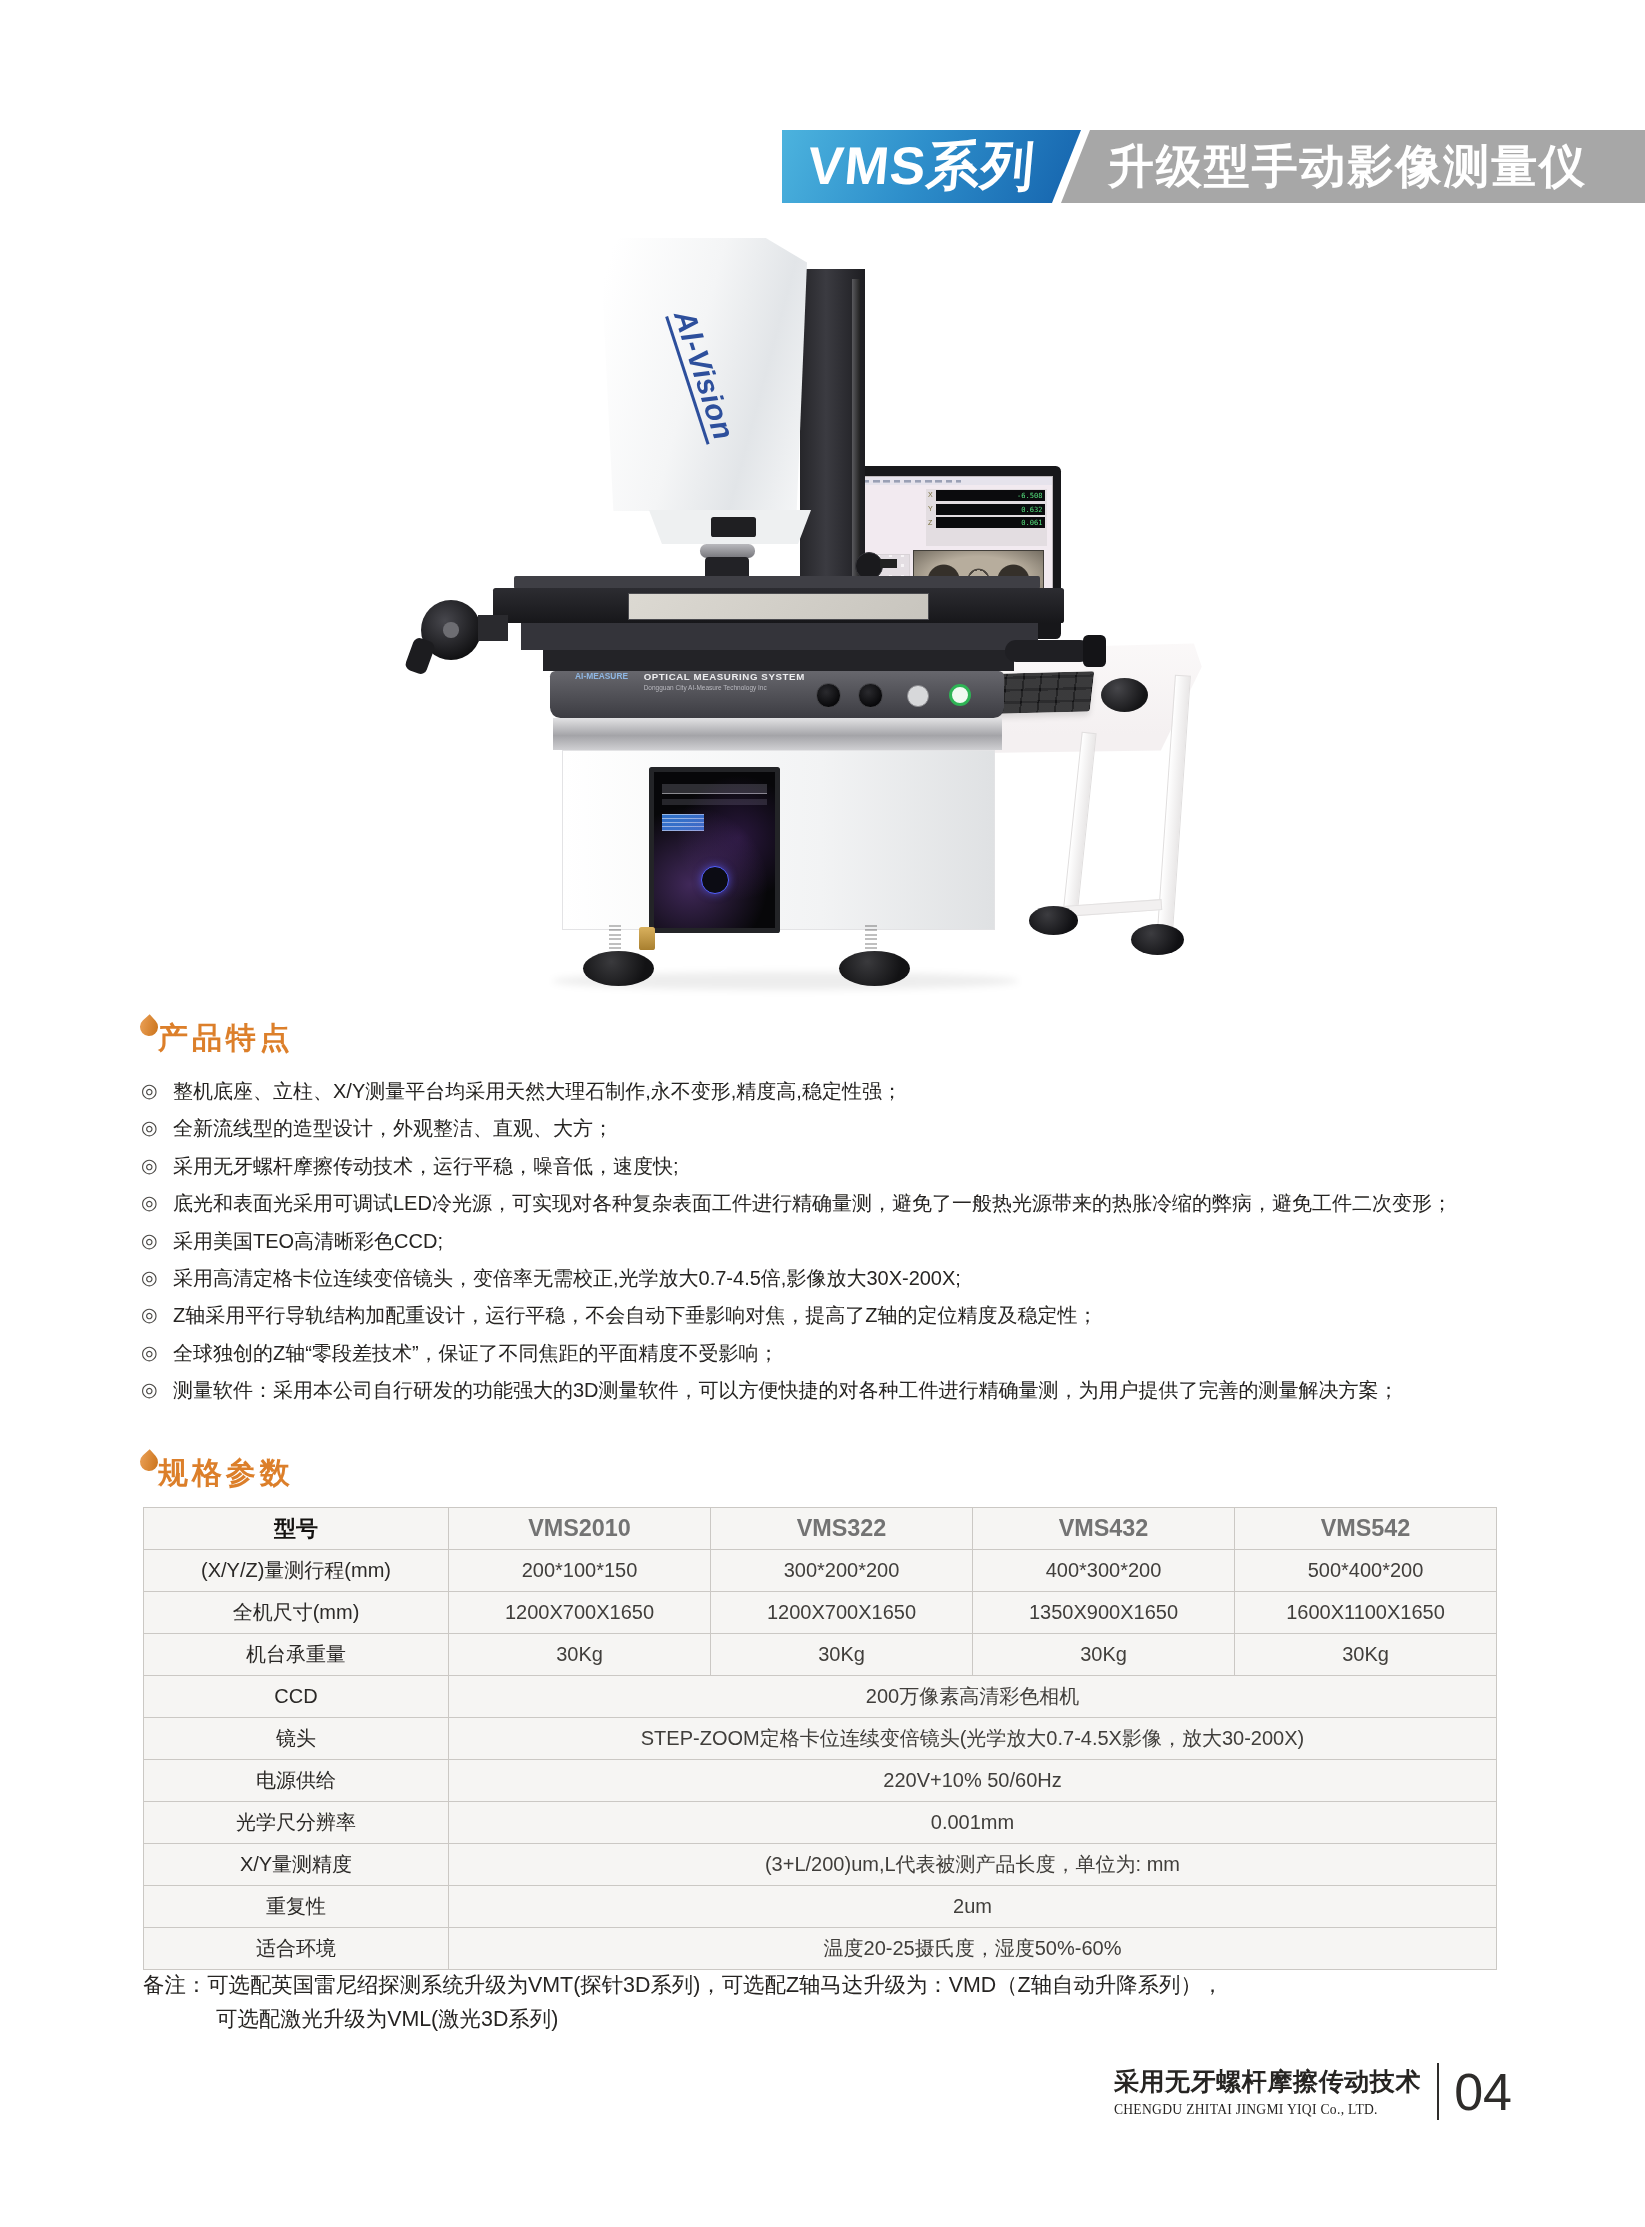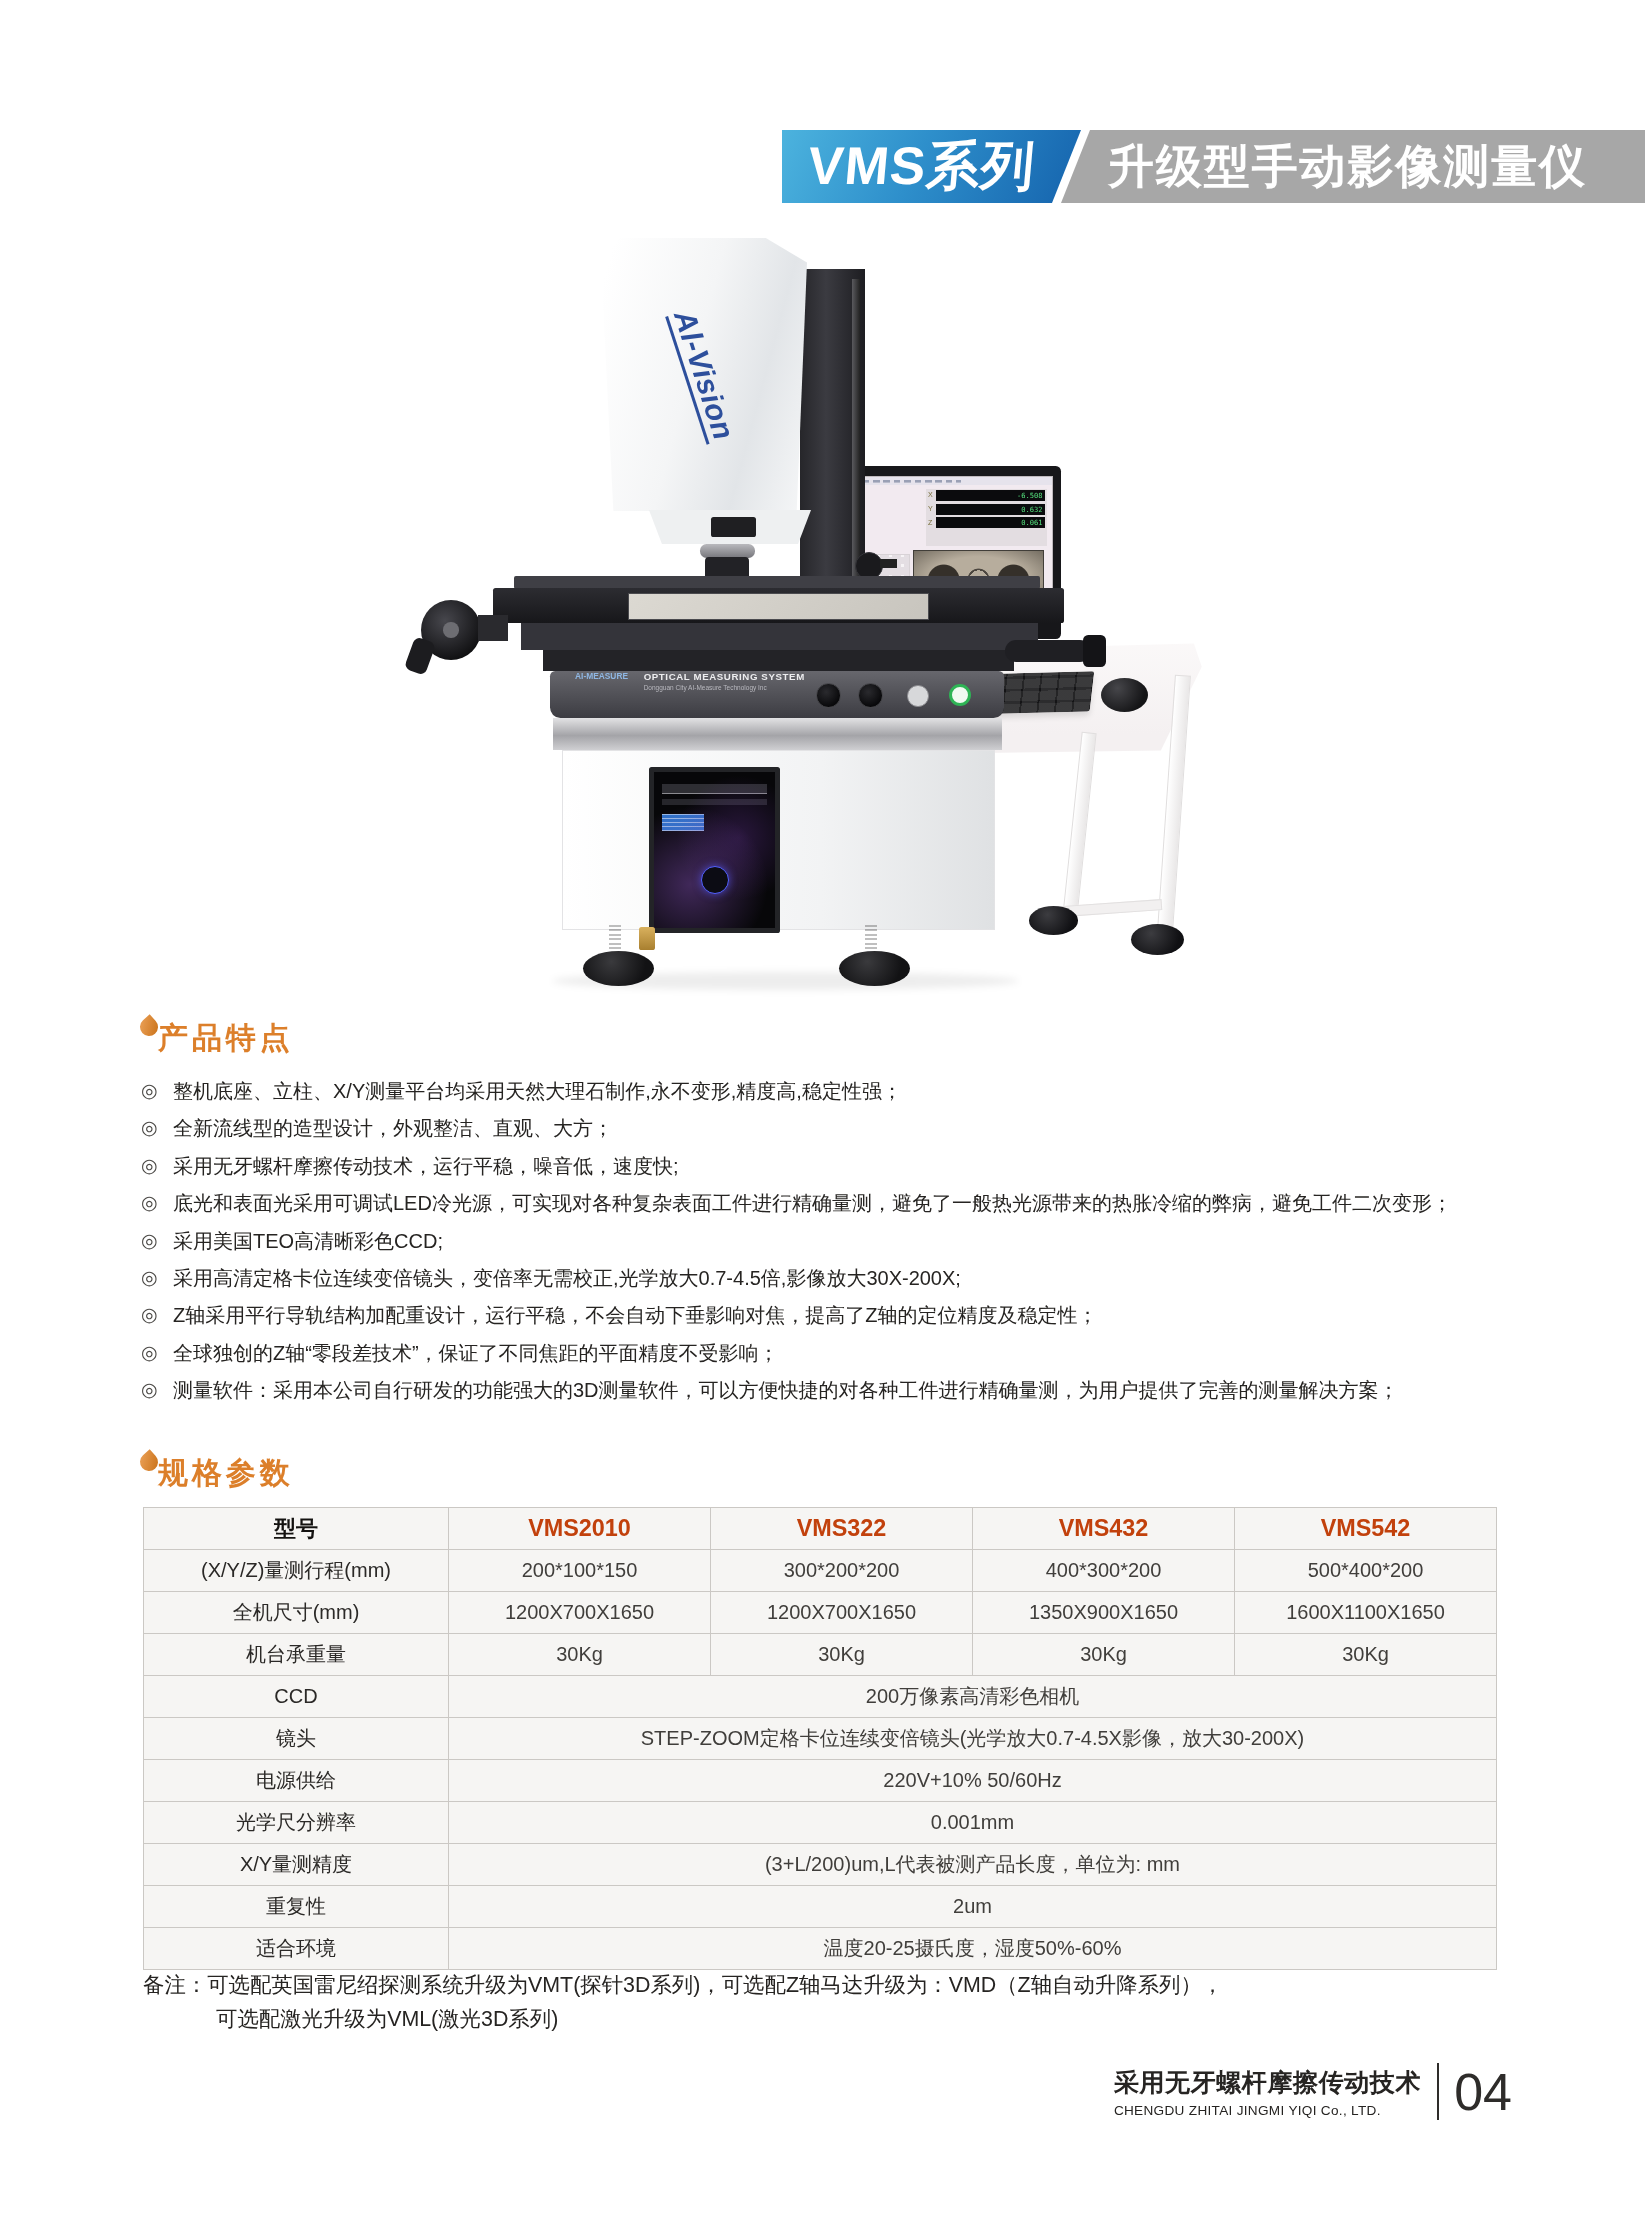--- a/index.html
+++ b/index.html
@@ -148,33 +148,33 @@
 
   .feature-list{left:141px;top:1077px;width:1421px;}
   .feat-item{display:flex;align-items:flex-start;margin-bottom:8.4px;}
   .feat-marker{width:32px;font-size:19px;color:#4a4845;line-height:1.5;}
   .feat-text{flex:1;font-size:20px;line-height:1.45;color:#262422;}
 
   .spec-table{border-collapse:collapse;table-layout:fixed;width:1353px;}
   .spec-table th,.spec-table td{border:1.3px solid #cbc8c4;background:#f6f5f3;height:41px;
     text-align:center;vertical-align:middle;padding:0 5.2px;}
   .spec-table .corner{font-size:22px;font-weight:700;color:#141210;}
-  .spec-table .model{font-size:23.4px;font-weight:700;color:#c2410c;}
+  .spec-table .model{font-size:23.4px;font-weight:700;color:#737373;}
   .spec-table .row-label{font-size:20px;color:#2b2927;}
   .spec-table .val{font-size:20px;color:#403e3b;font-weight:400;}
 
   .notes{left:143px;top:1968px;width:1415px;}
   .note-line{font-size:21.4px;line-height:34px;color:#262422;}
   .note-line.indent{padding-left:73px;}
 
   
   .footer{left:0;top:2063px;width:1512px;display:flex;justify-content:flex-end;align-items:center;}
   .f-company{text-align:left;}
   .f-cn{font-size:25px;font-weight:700;color:#262422;letter-spacing:0.6px;}
-  .f-en{font-size:13.6px;color:#262422;margin-top:4px;letter-spacing:0.3px;}
+  .f-en{font-size:13.6px;color:#262422;margin-top:4px;letter-spacing:0.3px;font-family:Liberation Serif, serif;}
   .f-div{width:1.9px;height:57px;background:#2e2c2a;margin:0 15.6px;}
   .f-num{font-size:52px;color:#2e2c2a;font-weight:500;line-height:1;}
 </style>
 </head>
 <body>
 
 <div id="page">
 
   <div class="abs hdr-blue">
     <span>VMS系列</span>

